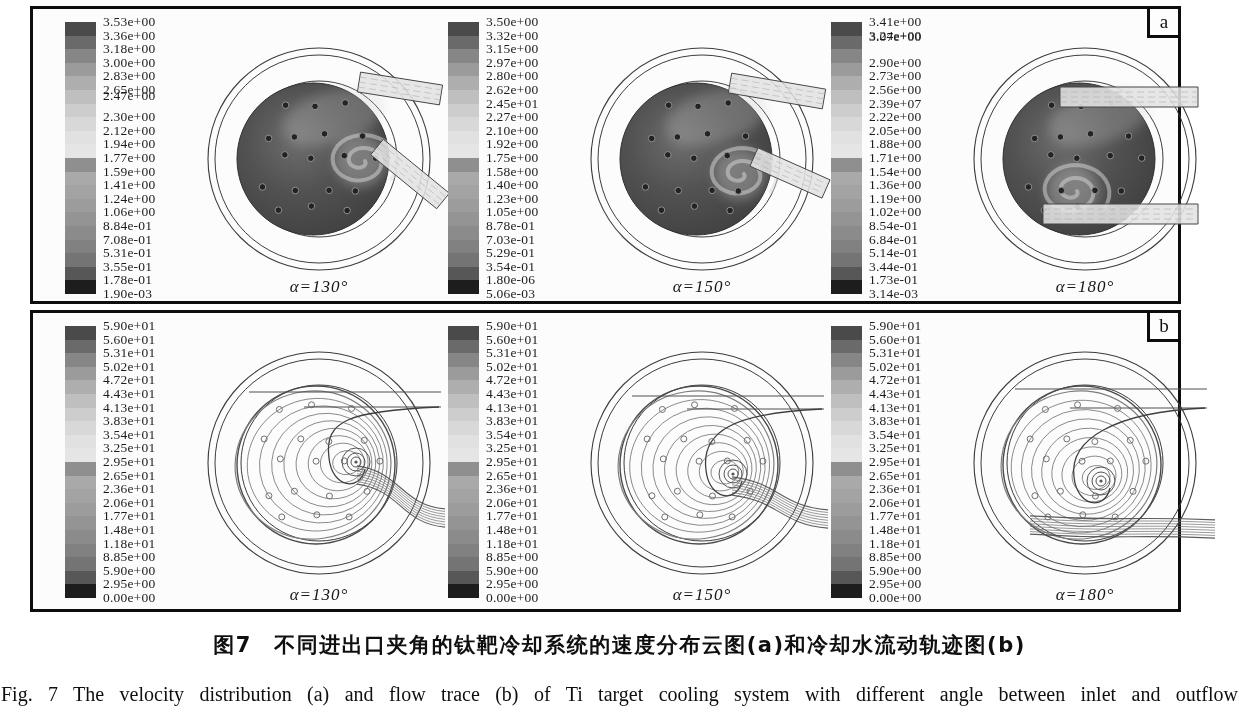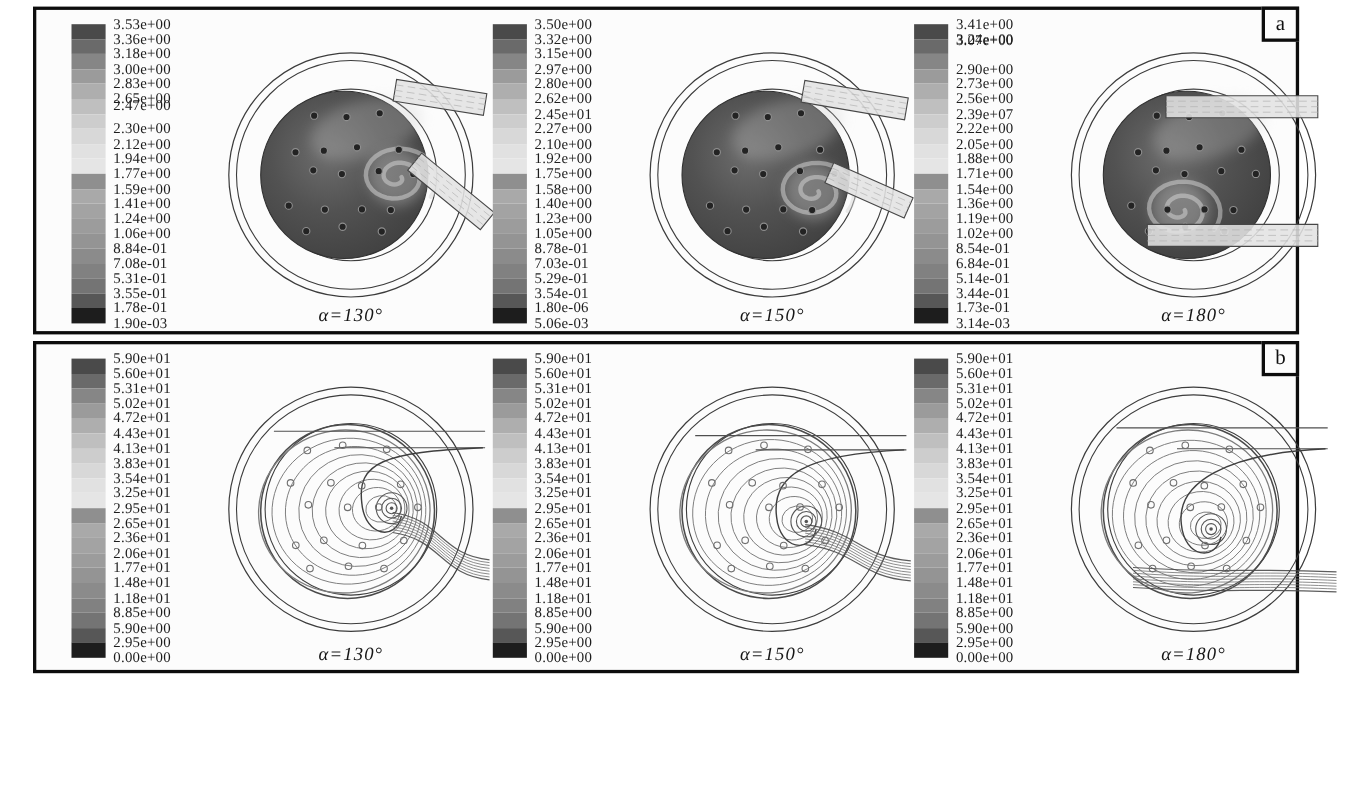--- a/index.html
+++ b/index.html
@@ -715,14 +715,16 @@
               <circle cx="-37.207374790508766" cy="53.92189474970655" r="3" fill="none" stroke="#6f6f6f" stroke-width="1"></circle>
               <circle cx="-2.166975321015343" cy="51.79339197862282" r="3" fill="none" stroke="#6f6f6f" stroke-width="1"></circle>
               <circle cx="30.112053090328118" cy="53.920659353461815" r="3" fill="none" stroke="#6f6f6f" stroke-width="1"></circle>
             </g>
           </g>
         </svg>
       <div class="angle-label">α=180°</div>
     </div>
   </div>
 
+  <div class="caption-zh">图7　不同进出口夹角的钛靶冷却系统的速度分布云图(a)和冷却水流动轨迹图(b)</div>
+  <div class="caption-en">Fig. 7  The velocity distribution (a) and flow trace (b) of Ti target cooling system with different angle between inlet and outflow</div>
 
 </div>
 
 </body></html>

